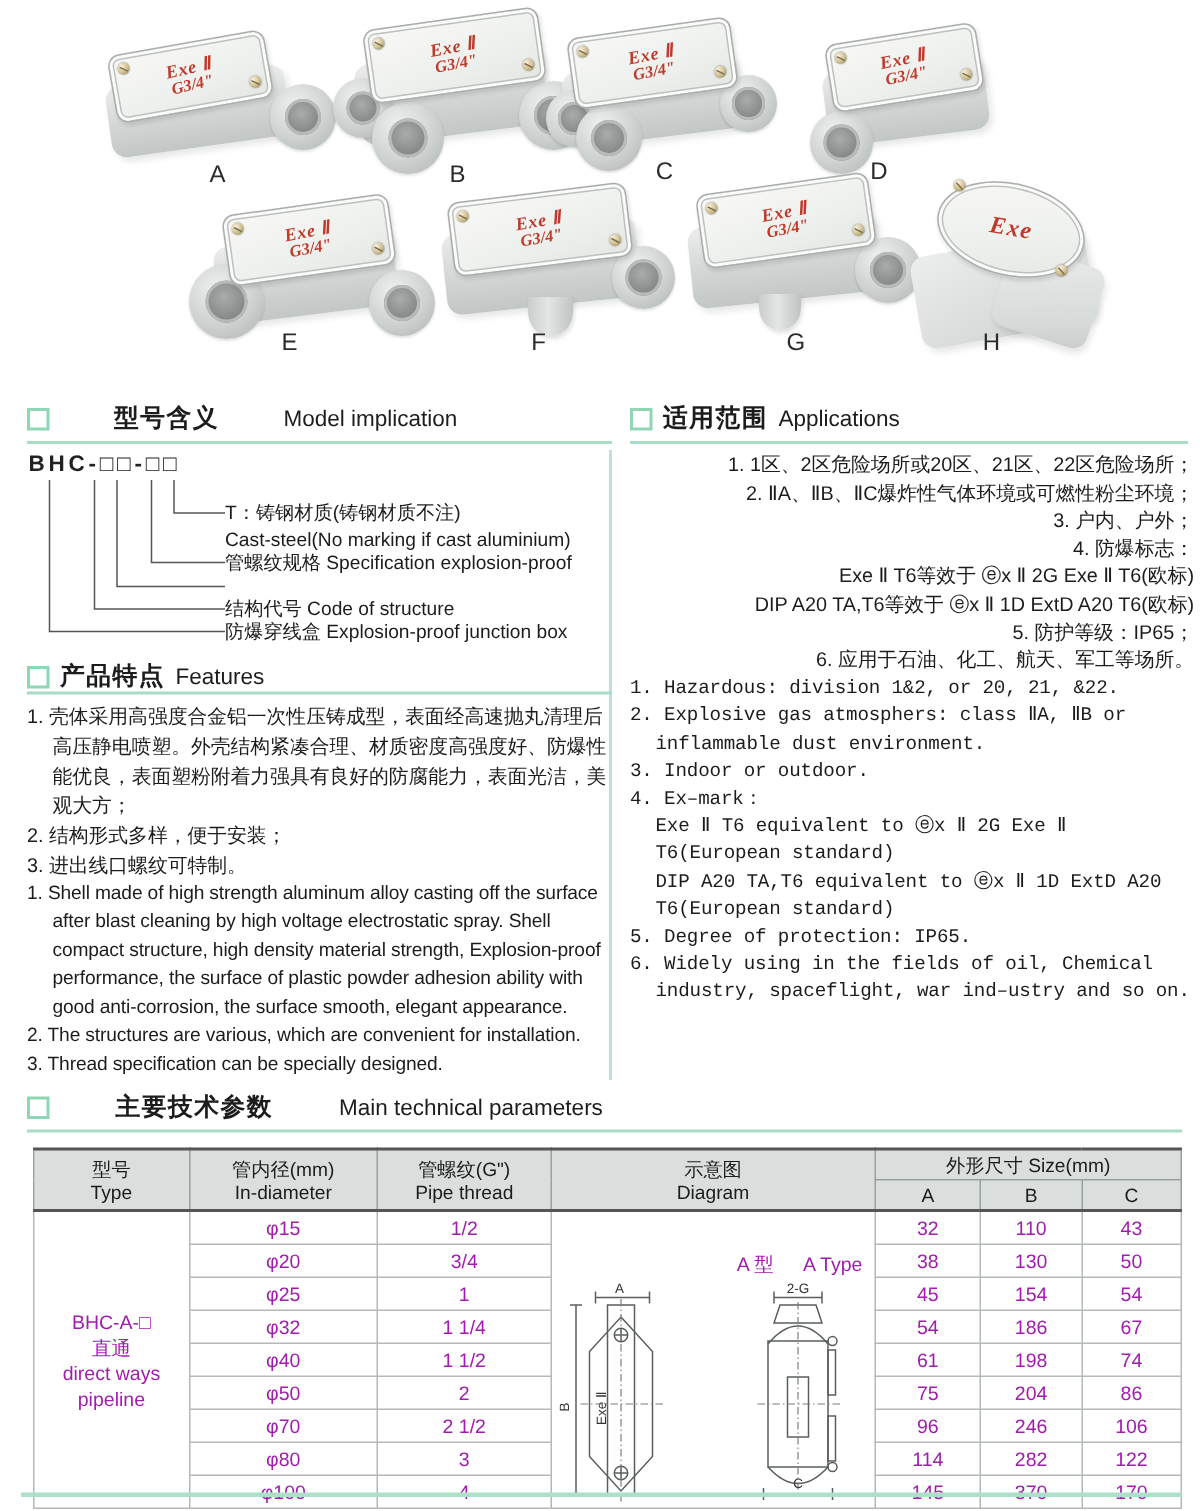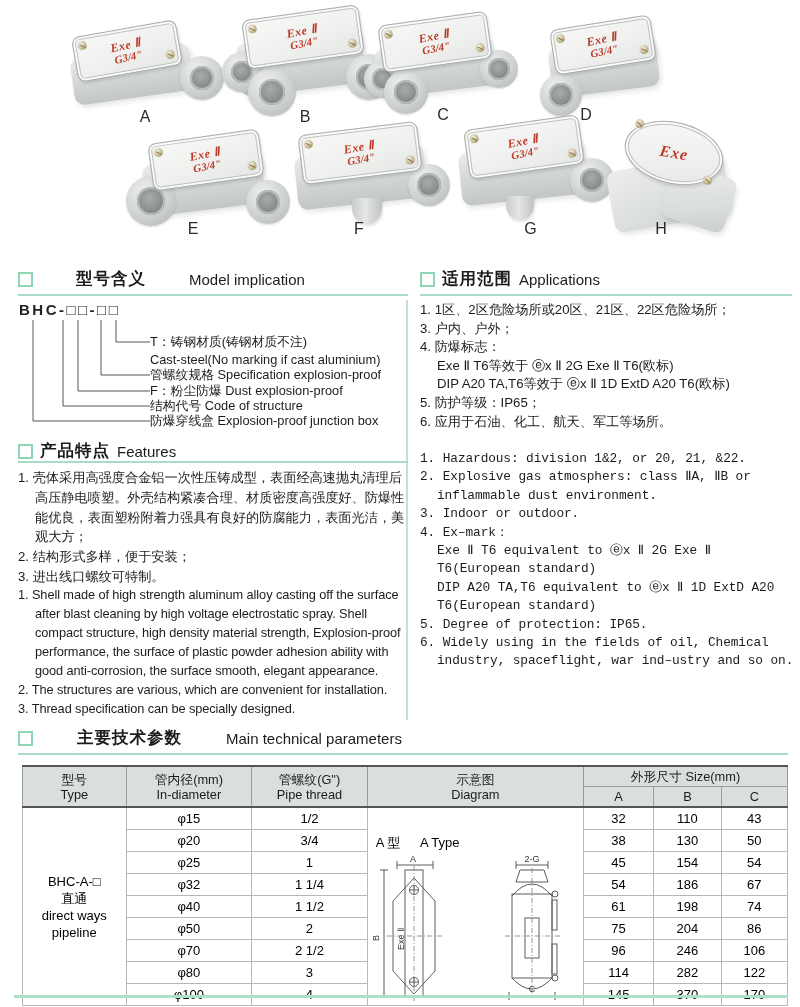--- a/index.html
+++ b/index.html
@@ -55,34 +55,34 @@
   
   #model-code{position:absolute;font-size:15px;font-weight:bold;letter-spacing:2.5px;color:#222;}
   .tree-label{position:absolute;left:150px;font-size:12.8px;white-space:nowrap;color:#1c1c1c;}
   #tree-lines{position:absolute;left:20px;top:316px;}
 
   
   .tl{position:absolute;}
   .li{padding-left:17px;text-indent:-17px;white-space:pre-line;margin:0;}
   #feat-zh .li{font-size:13.2px;line-height:19.8px;}
   #feat-en .li{font-size:12.8px;line-height:19px;letter-spacing:-0.1px;}
-  #app-zh .li{font-size:13.2px;line-height:18.6px;}
+  #app-zh .li{font-size:13.2px;line-height:18.6px;text-align:right;}
   #app-en .li{font-size:12.8px;line-height:18.4px;letter-spacing:-0.1px;font-family:Liberation Mono, monospace;}
 
   
   #ptable{position:absolute;left:22px;top:765px;width:766px;border-collapse:collapse;
           border-top:2px solid #555;}
   #ptable thead th{background:#dadedd;border:1px solid #989e9c;border-top:none;
           font-weight:normal;font-size:12.8px;line-height:15px;padding:2px 1px;color:#1c1c1c;}
   #ptable thead{border-bottom:2px solid #555;}
   #ptable tbody td{border:1px solid #b3b9b7;font-size:13px;text-align:center;
-          height:21px;padding:0;color:#000000;}
+          height:21px;padding:0;color:#a21caf;}
   .type-cell{white-space:pre-line;font-size:12.8px;line-height:17px;}
   .diagram-cell{vertical-align:top;}
-  .dtitle{text-align:left;font-size:13px;margin:26px 0 2px 0;}
+  .dtitle{text-align:right;font-size:13px;margin:26px 0 2px 0;}
   .dtitle span{margin:0 8px;}
   .drawings{display:flex;justify-content:center;gap:24px;}
   .drawings svg{display:block;}
   .dln{stroke:#5a5f5e;stroke-width:1;fill:none;}
   .ddash{stroke:#7a7f7e;stroke-width:0.8;fill:none;stroke-dasharray:5 2 1 2;}
   .dtxt{font-size:9px;fill:#333;font-family:"Liberation Sans",sans-serif;}
   .green-line{position:absolute;left:14px;width:774px;height:3px;background:#ade0c8;top:995px;}
 </style>
 </head>
 <body>
@@ -249,20 +249,21 @@
       <polyline points="81,4 81,59 130,59"></polyline>
       <polyline points="58,4 58,75 130,75"></polyline>
       <polyline points="43,4 43,90 130,90"></polyline>
       <polyline points="13,4 13,105 130,105"></polyline>
     </g>
   </svg>
   <div id="model-tree-labels"></div>
 
   <div id="app-zh" class="tl" style="left:420px;top:301px;width:376px;">
       <div class="li">1. 1区、2区危险场所或20区、21区、22区危险场所；</div>
+      <div class="li">2. ⅡA、ⅡB、ⅡC爆炸性气体环境或可燃性粉尘环境；</div>
       <div class="li">3. 户内、户外；</div>
       <div class="li">4. 防爆标志：
 Exe Ⅱ T6等效于 ⓔx Ⅱ 2G Exe Ⅱ T6(欧标)
 DIP A20 TA,T6等效于 ⓔx Ⅱ 1D ExtD A20 T6(欧标)</div>
       <div class="li">5. 防护等级：IP65；</div>
       <div class="li">6. 应用于石油、化工、航天、军工等场所。</div>
     </div>
   <div id="app-en" class="tl" style="left:420px;top:450px;width:376px;">
       <div class="li">1. Hazardous: division 1&amp;2, or 20, 21, &amp;22.</div>
       <div class="li">2. Explosive gas atmosphers: class ⅡA, ⅡB or inflammable dust environment.</div>
@@ -456,16 +457,15 @@
           <td>170</td>
         </tr>
       </tbody>
   </table>
 
   <div class="green-line"></div>
 
 <div class="tree-label" style="top: 334px;">T：铸钢材质(铸钢材质不注)</div>
     <div class="tree-label" style="top: 367px;">管螺纹规格  Specification explosion-proof</div>
     <div class="tree-label" style="top: 352px;">Cast-steel(No marking if cast aluminium)</div>
-    <div class="tree-label" style="top: 383px;">F：粉尘防爆  Dust explosion-proof</div>
     <div class="tree-label" style="top: 398px;">结构代号  Code of structure</div>
     <div class="tree-label" style="top: 413px;">防爆穿线盒  Explosion-proof junction box</div>
   </div>
 
 </body></html>

